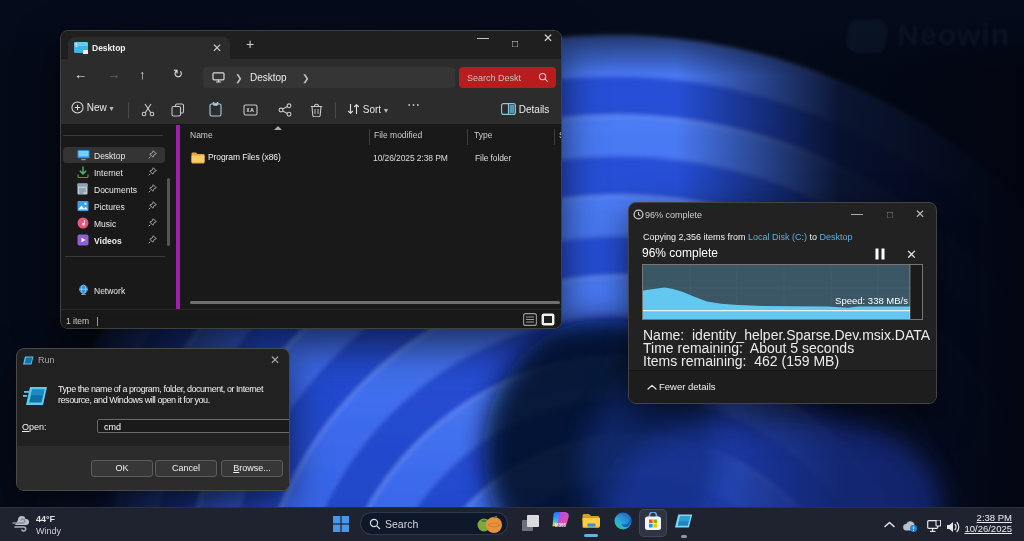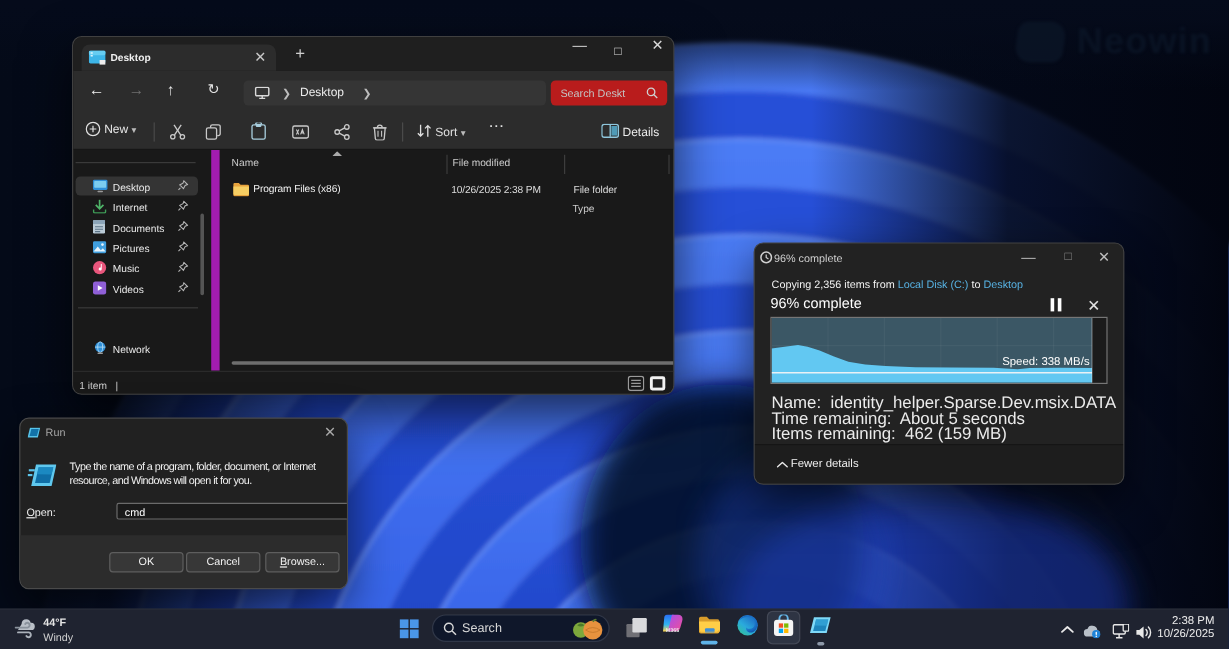--- a/index.html
+++ b/index.html
@@ -31,21 +31,21 @@
   #explorer .dots { position:absolute; left:346px; top:2px; color:#e0e0e0; font-size:13px; letter-spacing:1px; }
   #explorer .details { position:absolute; left:440px; top:8px; color:#ececec; font-size:10px; }
   #explorer .sidebar { position:absolute; left:0; top:94px; width:115px; height:186px; }
   #explorer .srow { position:absolute; left:2px; width:102px; height:16px; border-radius:4px; }
   #explorer .srow.sel { background:#343434; }
   #explorer .srow .slabel { position:absolute; left:31px; top:3.5px; font-size:8.5px; color:#eaeaea; }
   #explorer .srow svg.sic { position:absolute; left:14px; top:2px; }
   #explorer .pin { position:absolute; right:8px; top:3px; }
   #explorer .sbsep { position:absolute; left:4px; top:131px; width:100px; height:1px; background:#3a3a3a; }
   #explorer .vscroll { position:absolute; left:106px; top:53px; width:3px; height:68px; background:#555; border-radius:2px; }
-  #explorer .fpane { position:absolute; left:115px; top:94px; right:0; bottom:19px; border-left:7px solid #a21caf; }
+  #explorer .fpane { position:absolute; left:115px; top:94px; right:0; bottom:19px; border-left:4px solid #a21caf; }
   #explorer .hdr { position:absolute; top:4.5px; height:22px; font-size:8.5px; color:#cccccc; }
   #explorer .hsep { position:absolute; top:4px; width:1px; height:16px; background:#3d3d3d; }
   #explorer .frow { position:absolute; left:0; top:26px; width:100%; height:15px; font-size:8.5px; letter-spacing:-0.1px; color:#f0f0f0; }
   #explorer .hscroll { position:absolute; left:10px; bottom:5px; width:370px; height:3px; background:#6e6e6e; border-radius:2px; }
   #explorer .status { position:absolute; left:0; bottom:0; width:100%; height:19px; background:#191919; border-top:1px solid #2a2a2a; }
   #explorer .status .cnt { position:absolute; left:5px; top:5.5px; font-size:8.5px; color:#cdcdcd; }
   
   #copydlg { position:absolute; left:628px; top:202px; width:309px; height:202px; background:#222222; border-radius:8px; border:1px solid #434343; box-shadow:0 14px 36px rgba(0,0,0,.6); overflow:hidden; }
   #copydlg .ctitle { position:absolute; left:16px; top:6.5px; font-size:9px; color:#cfcfcf; }
   #copydlg .ccap { position:absolute; top:4px; font-size:12px; color:#bdbdbd; }
@@ -67,21 +67,21 @@
   #rundlg .rfoot { position:absolute; left:0; bottom:0; width:100%; height:44px; background:#2c2c2c; }
   #rundlg .rbtn { position:absolute; top:14px; width:62px; height:17px; background:#373737; border:1px solid #5e5e5e; border-radius:3px; font-size:9px; color:#f2f2f2; text-align:center; line-height:15px; }
   
   #taskbar { position:absolute; left:0; top:507px; width:1024px; height:34px; background:#1f2330; border-top:1px solid rgba(255,255,255,0.06); }
   #weather { position:absolute; left:10px; top:509px; width:110px; height:30px; color:#e4e4e4; }
   #weather .t1 { position:absolute; left:26px; top:5px; font-size:9px; font-weight:bold; }
   #weather .t2 { position:absolute; left:26px; top:16.5px; font-size:9px; color:#cfcfcf; }
   #searchpill { position:absolute; left:360px; top:512px; width:148px; height:23px; background:#0f172a; border:1px solid rgba(255,255,255,0.14); border-radius:12px; }
   #searchpill .stext { position:absolute; left:24px; top:5px; font-size:10.5px; color:#d8d8d8; }
   #tray { position:absolute; right:0; top:507px; height:34px; color:#e8e8e8; }
-  #clock { position:absolute; right:12px; top:512px; text-align:right; font-size:9.5px; color:#ececec; line-height:11px; }
+  #clock { position:absolute; right:12px; top:512px; text-align:right; font-size:9.5px; color:#ececec; line-height:11px;text-decoration:underline; }
 </style>
 </head>
 <body>
 <svg id="wall" viewBox="0 0 1024 541" preserveAspectRatio="none">
   <defs>
     <linearGradient id="bgg" x1="0" y1="0" x2="1" y2="1">
       <stop offset="0" stop-color="#060d1e"></stop>
       <stop offset="0.5" stop-color="#050b1a"></stop>
       <stop offset="1" stop-color="#020610"></stop>
     </linearGradient>
@@ -298,21 +298,21 @@
     <div class="srow" style="top:90px;">
       <svg class="sic" width="12" height="12" viewBox="0 0 12 12">
           <circle cx="6" cy="6" r="5.5" fill="#e8567c"></circle>
           <path d="M7.8 3 v4.2 a1.3 1.3 0 1 1 -0.8 -1.2 V3 Z" fill="#fff"></path>
         </svg>
       <span class="slabel">Music</span>
       <svg class="pin" width="9" height="9" viewBox="0 0 10 10">
           <path d="M5.8 0.8 L9.2 4.2 L7 5 L5.4 8 L2 4.6 L5 3 Z M2.6 7.4 L0.8 9.2" stroke="#b5b5b5" stroke-width="1" fill="none"></path>
         </svg>
     </div>
-    <div class="srow" style="top:107px;">
+    <div class="srow" style="top:107px;font-weight:bold;">
       <svg class="sic" width="12" height="12" viewBox="0 0 12 12">
           <rect x="0.5" y="0.5" width="11" height="11" rx="2" fill="#8f5fd6"></rect>
           <path d="M4.5 3.8 L8.5 6 L4.5 8.2 Z" fill="#fff"></path>
         </svg>
       <span class="slabel">Videos</span>
       <svg class="pin" width="9" height="9" viewBox="0 0 10 10">
           <path d="M5.8 0.8 L9.2 4.2 L7 5 L5.4 8 L2 4.6 L5 3 Z M2.6 7.4 L0.8 9.2" stroke="#b5b5b5" stroke-width="1" fill="none"></path>
         </svg>
     </div>
     <div class="sbsep"></div>
@@ -337,21 +337,21 @@
     <div class="vscroll"></div>
   </div>
   <div class="fpane">
     <span class="hdr" style="left:10px;">Name</span>
     <svg width="8" height="4" viewBox="0 0 8 4" style="position:absolute;left:94px;top:1px">
         <path d="M0 4 L4 0 L8 4" fill="#aaa"></path>
       </svg>
     <div class="hsep" style="left:189px;"></div>
     <span class="hdr" style="left:194px;">File modified</span>
     <div class="hsep" style="left:287px;"></div>
-    <span class="hdr" style="left:294px;margin-top:39px;">Type</span>
+    <span class="hdr" style="left:294px;">Type</span>
     <div class="hsep" style="left:374px;"></div>
     <span class="hdr" style="left:379px;">Siz</span>
     <div class="frow">
       <svg width="14" height="12" viewBox="0 0 14 12" style="position:absolute;left:11px;top:1px">
         <path d="M0.5 1.5 a1 1 0 0 1 1 -1 h3.5 l1.5 1.5 h6 a1 1 0 0 1 1 1 v7.5 a1 1 0 0 1 -1 1 h-11 a1 1 0 0 1 -1 -1 Z" fill="#e8a33d"></path>
         <path d="M0.5 3.5 h13 v6 a1 1 0 0 1 -1 1 h-11 a1 1 0 0 1 -1 -1 Z" fill="#f6ce63"></path>
       </svg>
       <span style="position:absolute;left:28px;top:1px;">Program Files (x86)</span>
       <span style="position:absolute;left:193px;top:2px;font-size:8.5px;color:#dcdcdc;">10/26/2025 2:38 PM</span>
       <span style="position:absolute;left:295px;top:2px;font-size:8.5px;color:#dcdcdc;">File folder</span>

